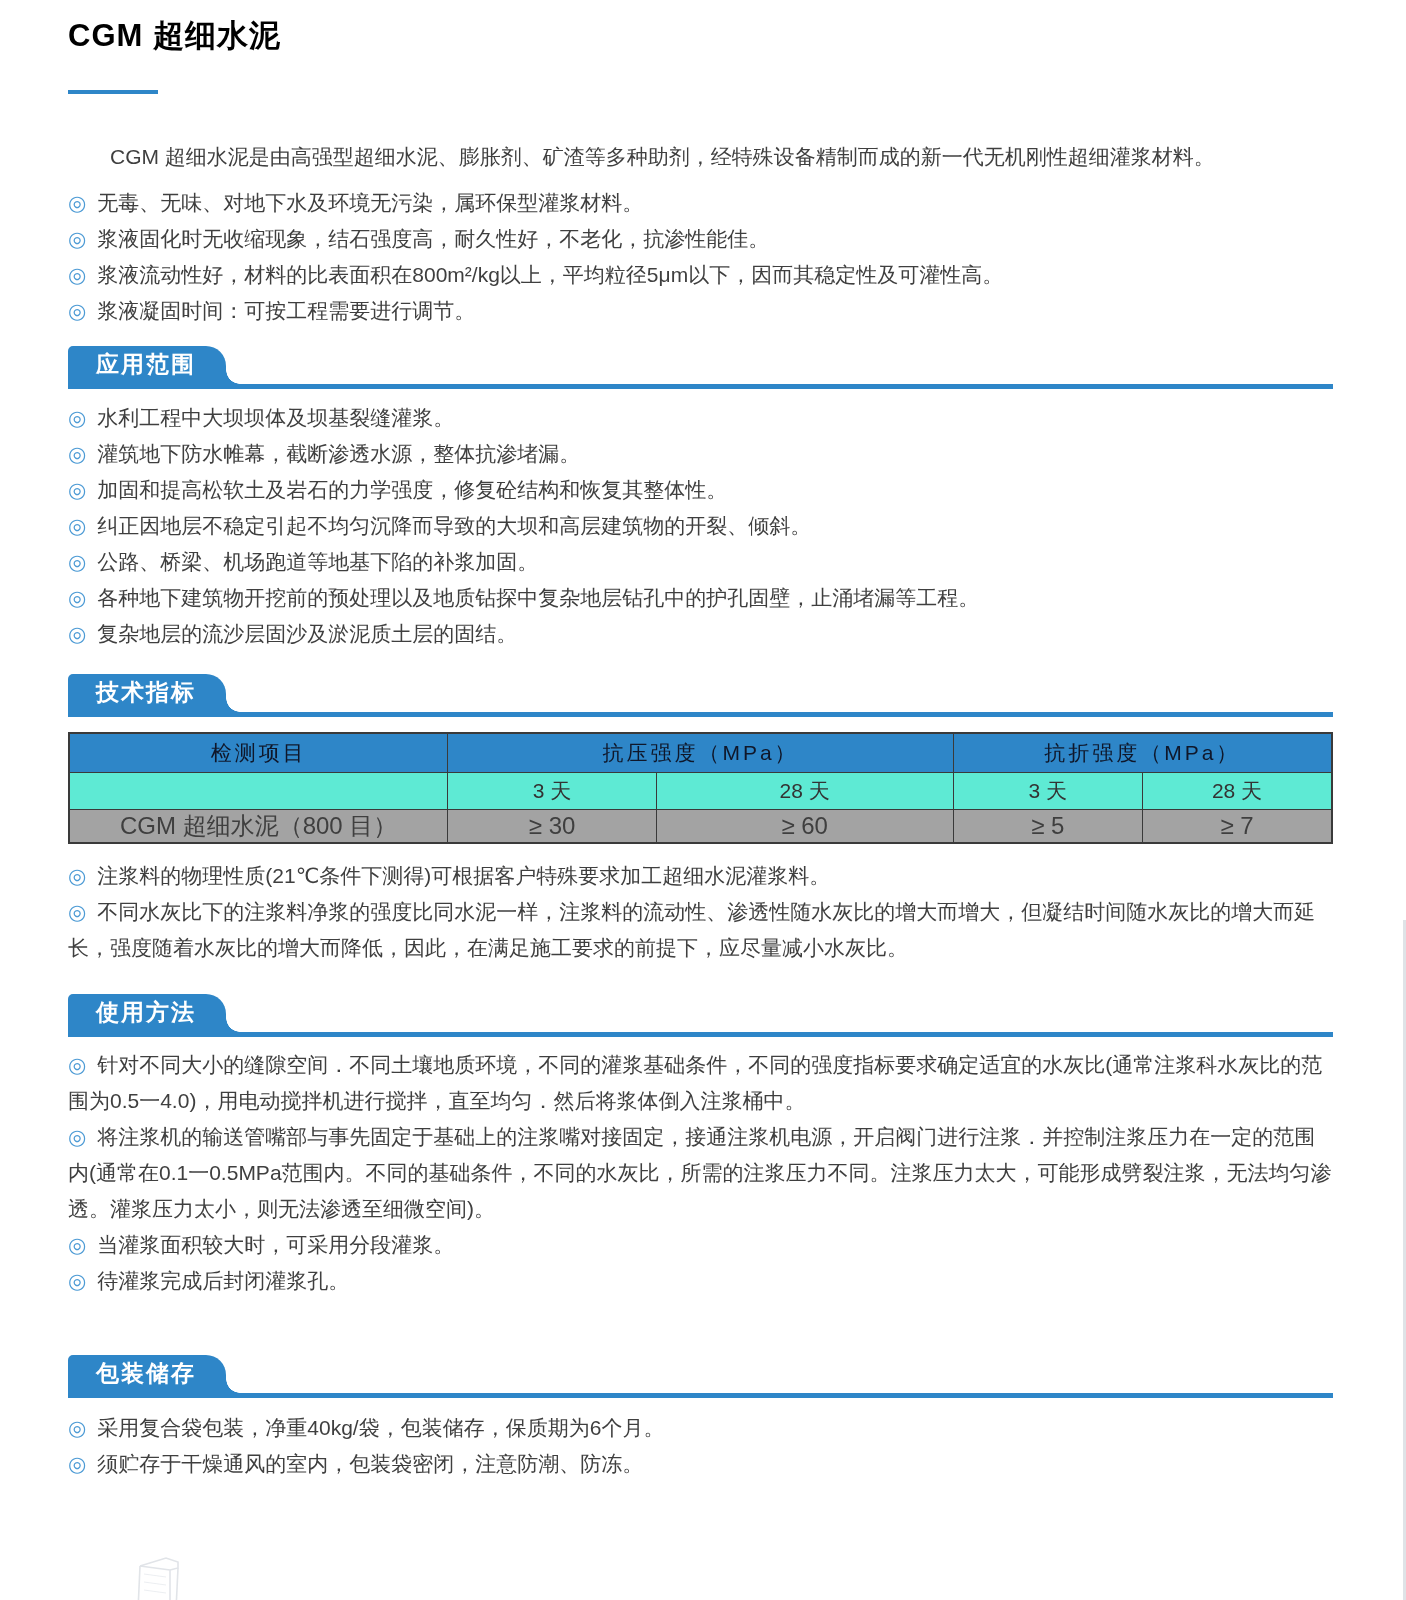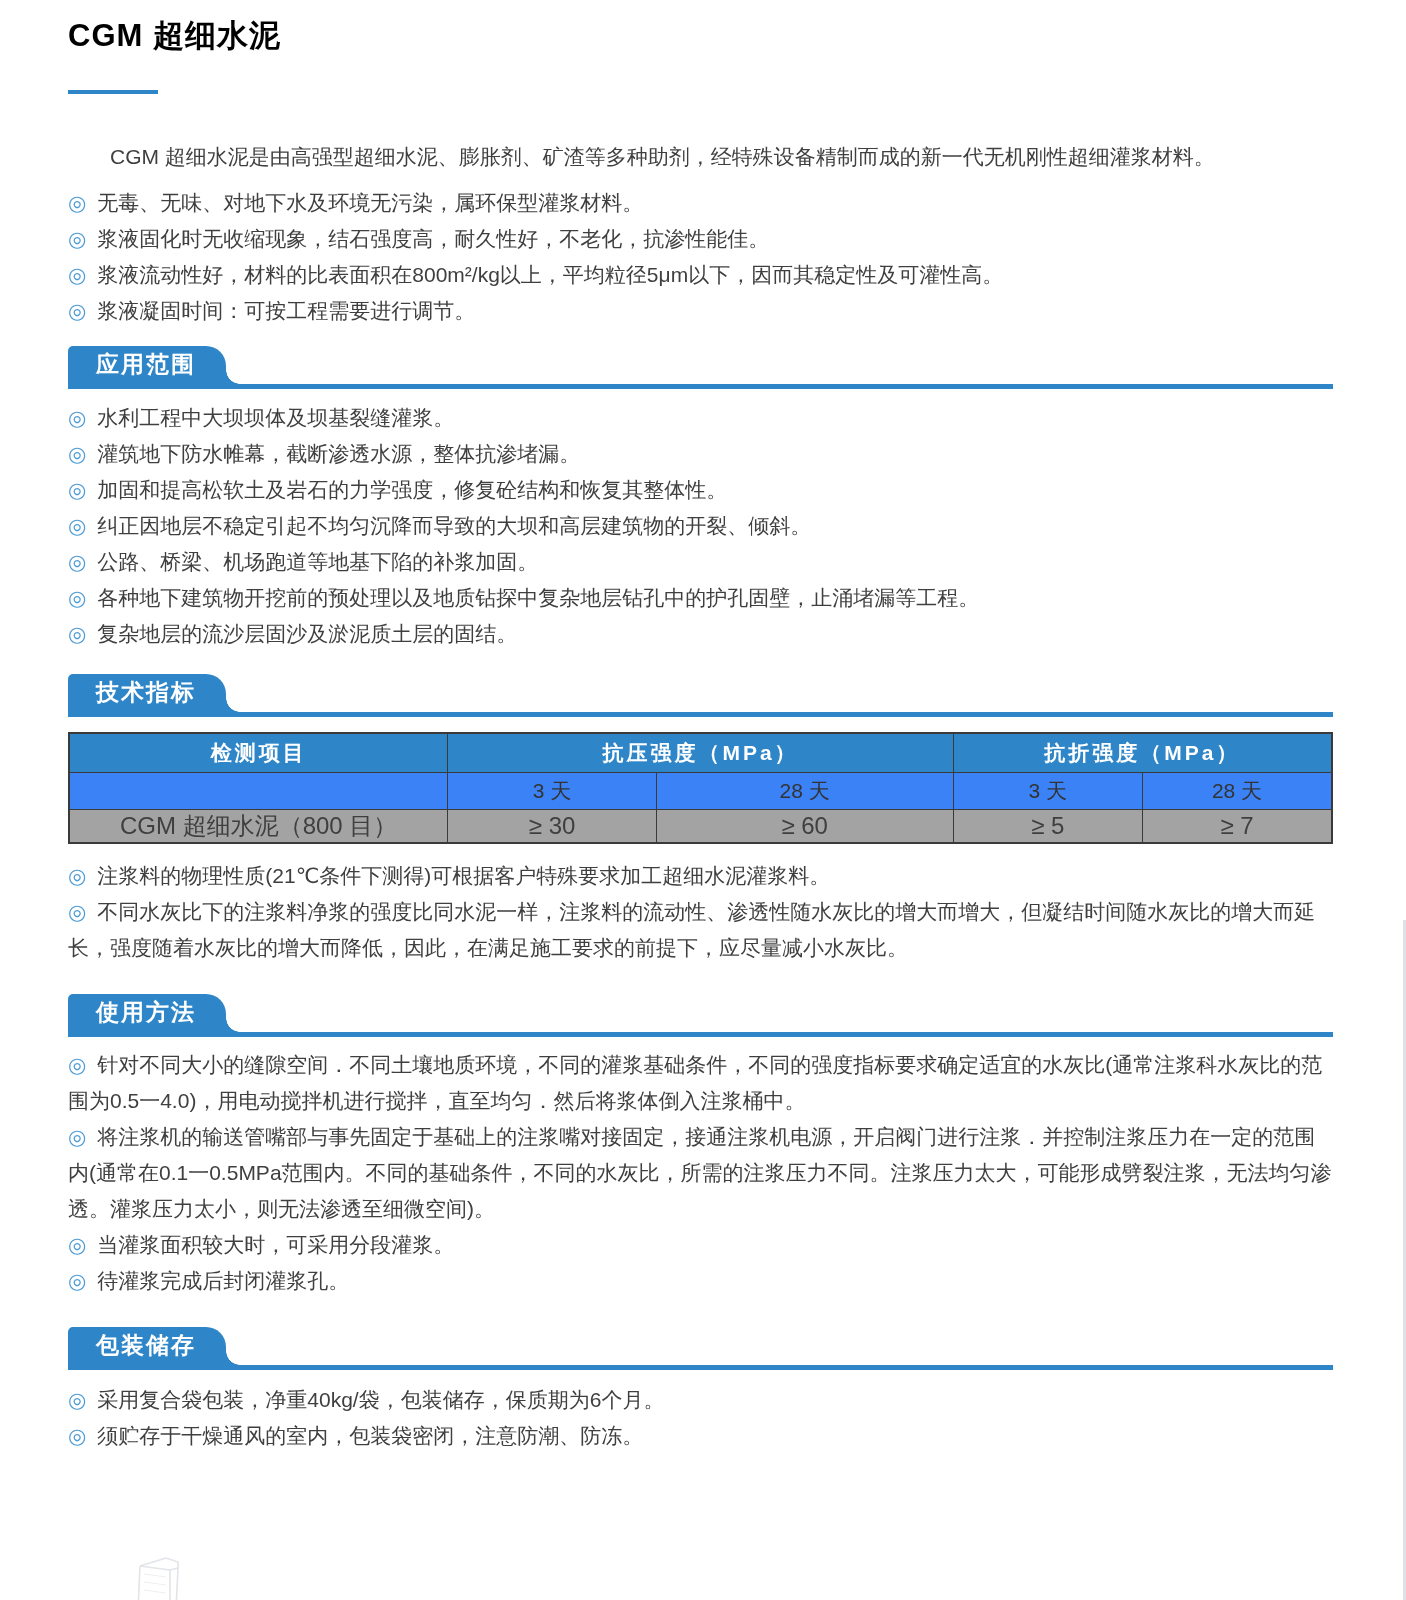--- a/index.html
+++ b/index.html
@@ -35,21 +35,21 @@
     font-size: 21px;
     line-height: 34px;
     text-indent: 2em;
   }
   
   .sec-head { position: relative; }
   .sec-head.s1 { margin-top: 24px; }
   .sec-head.s2 { margin-top: 17px; }
   .sec-head.s3 { margin-top: 22px; }
   .sec-head.s4 { margin-top: 28px; }
-  .sec-head.s5 { margin-top: 28px; }
+  .sec-head.s5 { margin-top: 56px; }
   .sec-badge {
     display: inline-block;
     position: relative;
     background: #2e86c8;
     color: #ffffff;
     font-size: 23px;
     font-weight: bold;
     line-height: 28px;
     padding: 4px 30px 6px 28px;
     border-radius: 5px 20px 0 0;
@@ -93,28 +93,28 @@
   }
   table.spec-table th, table.spec-table td {
     border: 1px solid #3a3a3a;
     text-align: center;
     vertical-align: middle;
     padding: 0;
   }
   table.spec-table { border: 2px solid #3a3a3a; }
   tr.t-head th {
     background: #2e86c8;
-    color: #ffffff;
-    font-weight: bold;
+    color: #0f172a;
+    font-weight: normal;
     font-size: 21px;
     height: 38px;
     letter-spacing: 3px;
   }
   tr.t-sub td {
-    background: #3b82f6;
+    background: #5eead4;
     color: #333333;
     font-size: 21px;
     height: 36px;
   }
   tr.t-data td {
     background: #a3a3a3;
     font-size: 24px;
     height: 31px;
   }
   

